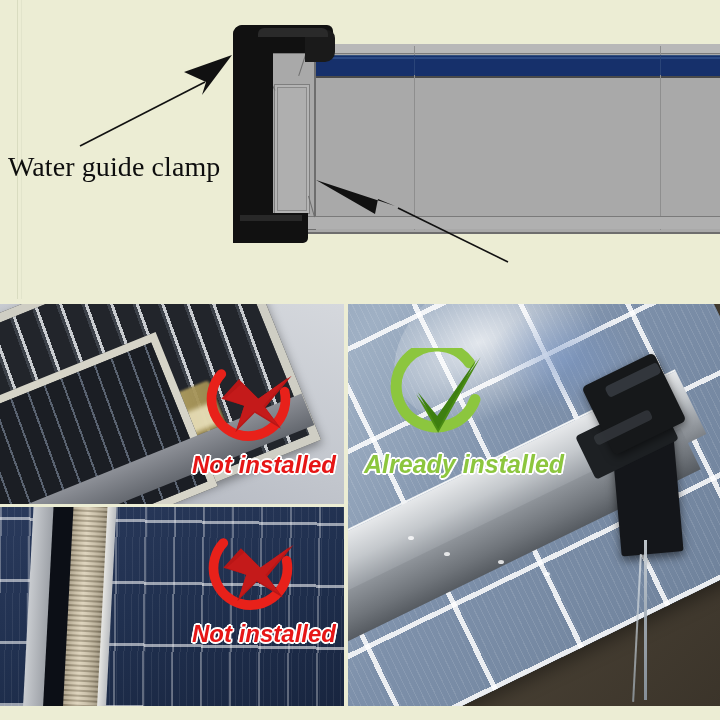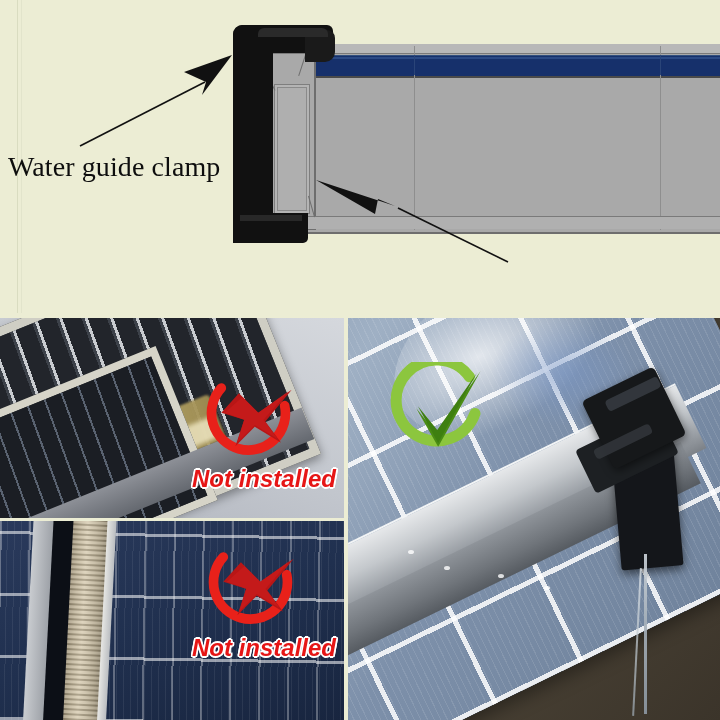--- a/index.html
+++ b/index.html
@@ -65,21 +65,21 @@
   .hook-d{position:absolute;left:308px;top:196px;width:1px;height:22px;background:#6E6E6E;
           transform:rotate(-16deg);transform-origin:top;}
 
   
   .leader{position:absolute;overflow:visible;}
   .lbl{position:absolute;color:#0E0E0E;font-family:"Liberation Serif", serif;white-space:nowrap;}
   .lbl-clamp{left:8px;top:151px;font-size:28px;letter-spacing:.1px;}
   .lbl-pv{left:434px;top:269px;font-size:28px;letter-spacing:.1px;}
 
   
-  .photos{position:absolute;left:0;top:313px;width:720px;height:407px;background:#ECEDD4;}
+  .photos{position:absolute;left:0;top:299px;width:720px;height:407px;background:#ECEDD4;}
   .cell{position:absolute;overflow:hidden;background:#7b7b7b;}
   .cell-tl{left:0;top:5px;width:344px;height:200px;}
   .cell-bl{left:0;top:208px;width:344px;height:199px;}
   .cell-r{left:348px;top:5px;width:372px;height:402px;}
 
   
   .p1-bg{position:absolute;inset:0;background:
       linear-gradient(160deg,#c9ccd2 0%,#b9bdc6 40%,#a7abb5 100%);}
   .p1-wall{position:absolute;left:0;top:0;width:100%;height:100%;
       background:linear-gradient(200deg,#d5d8dd 0%,#c2c6cd 55%,#b0b4bd 100%);}
@@ -281,16 +281,17 @@
       <div class="p3-stream"></div>
       <div class="p3-stream2"></div>
 
       <div class="badge" style="left:36px;top:44px;width:112px;height:92px;">
         <svg viewBox="0 0 120 100" width="112" height="92">
           <path d="M92,16 A44,44 0 1,0 98,56" fill="none" stroke="#8CC63E" stroke-width="12" stroke-linecap="round"></path>
           <path d="M34,50 L56,78 L104,10 L58,92 Z" fill="#4A8C14"></path>
           <path d="M36,48 L57,74 L100,12 L58,88 Z" fill="#3E7F10"></path>
         </svg>
       </div>
+      <div class="badge-txt badge-green" style="left:16px;top:146px;font-size:25px;">Already installed</div>
     </div>
 
   </div>
 </div>
 
 </body></html>

